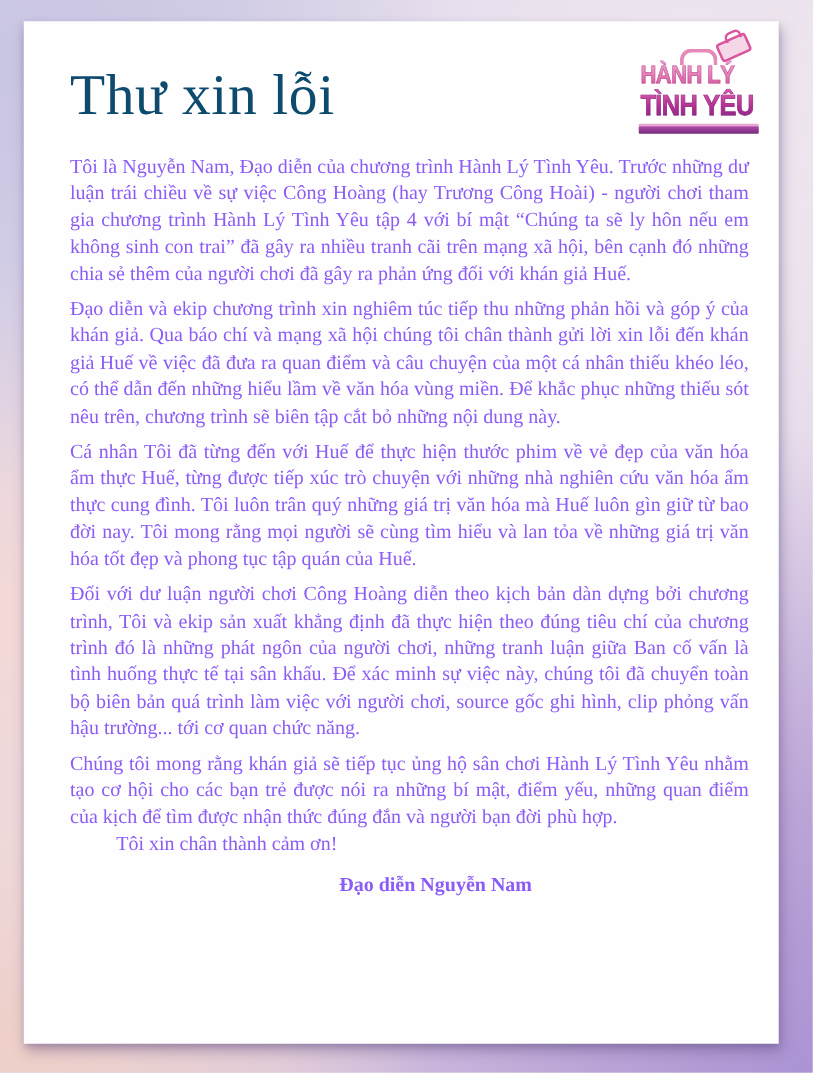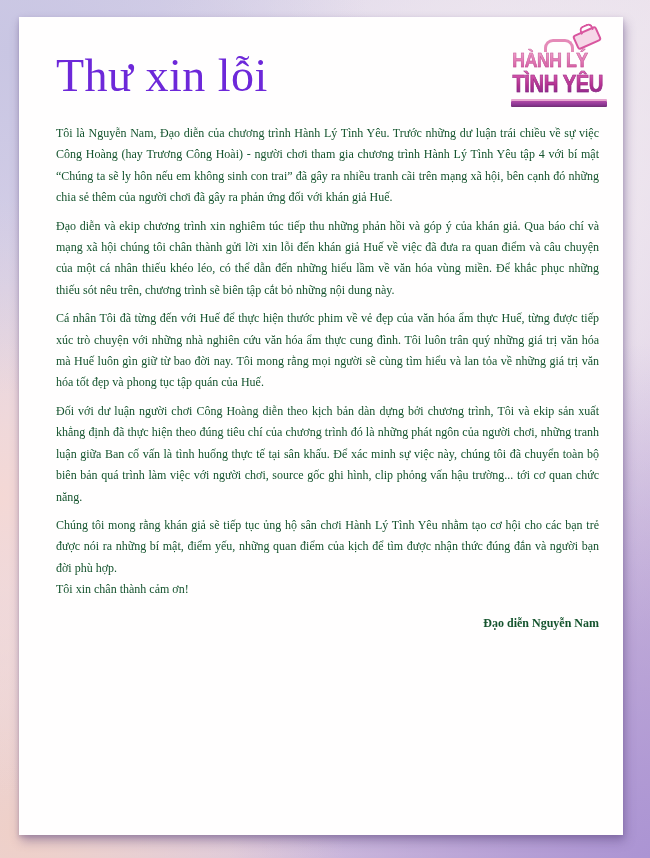--- a/index.html
+++ b/index.html
@@ -42,21 +42,21 @@
 
   .header { position: relative; height: 106px; }
 
   .title {
     position: absolute;
     left: 0;
     top: 34px;
     font-size: 46px;
     font-weight: 400;
     letter-spacing: 0.5px;
-    color: #6d28d9;
+    color: #0c4a6e;
     line-height: 1.1;
     white-space: nowrap;
   }
 
   
   .logo {
     position: absolute;
     top: 11px;
     right: -13px;
     width: 106px;
@@ -132,36 +132,36 @@
     width: 96px;
     height: 6px;
     border-radius: 1px;
     background: linear-gradient(#b04aa6 0%, #8e3794 60%, #6e2f72 100%);
     box-shadow: 0 -2px 0 #e7a6d0;
   }
 
   
   .letter-body {
     width: 543px;
-    color: #14532d;
-    font-size: 12px;
+    color: #8b5cf6;
+    font-size: 16px;
     line-height: 21.4px;
     text-align: justify;
   }
 
   .letter-body p { margin-bottom: 7px; }
 
   .letter-body p.mb0 { margin-bottom: 0; }
 
-  .closing { text-align: left; }
+  .closing { text-align: left; margin-left: 37px; }
 
   .signature {
     margin-top: 12px;
     font-weight: 700;
-    text-align: right;
+    text-align: center;
     margin-left: 42px;
   }
 </style>
 </head>
 <body>
 
 <div class="page">
   <div class="sheet">
 
     <div class="header">

